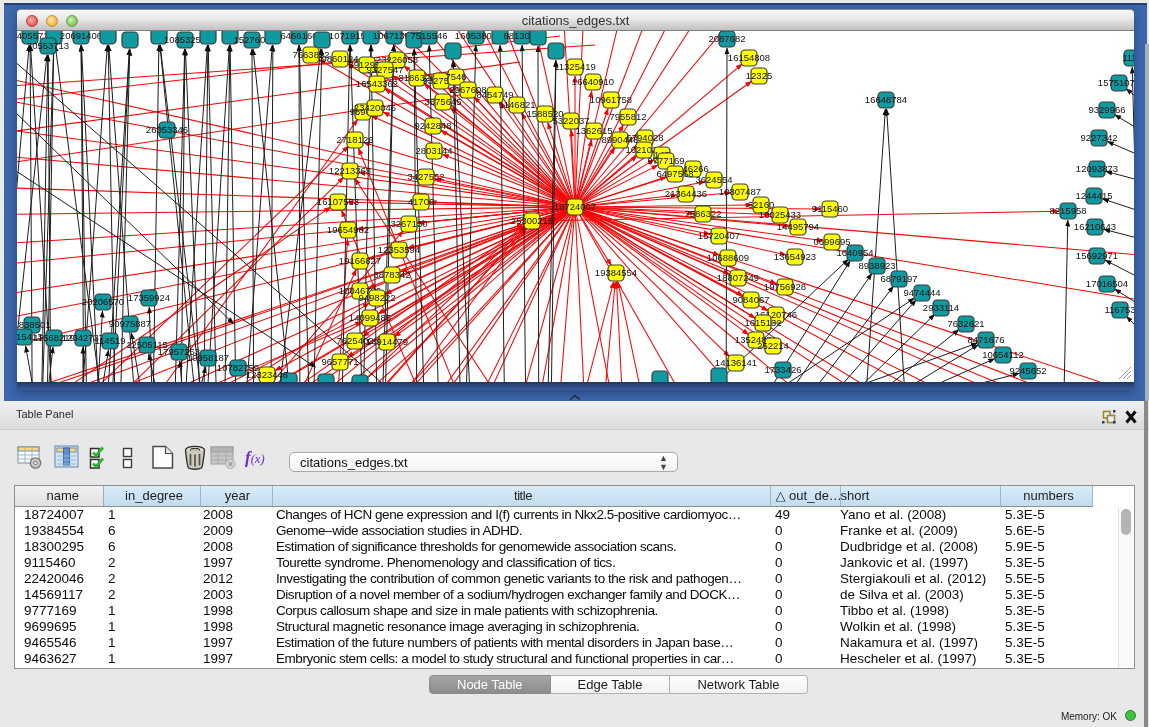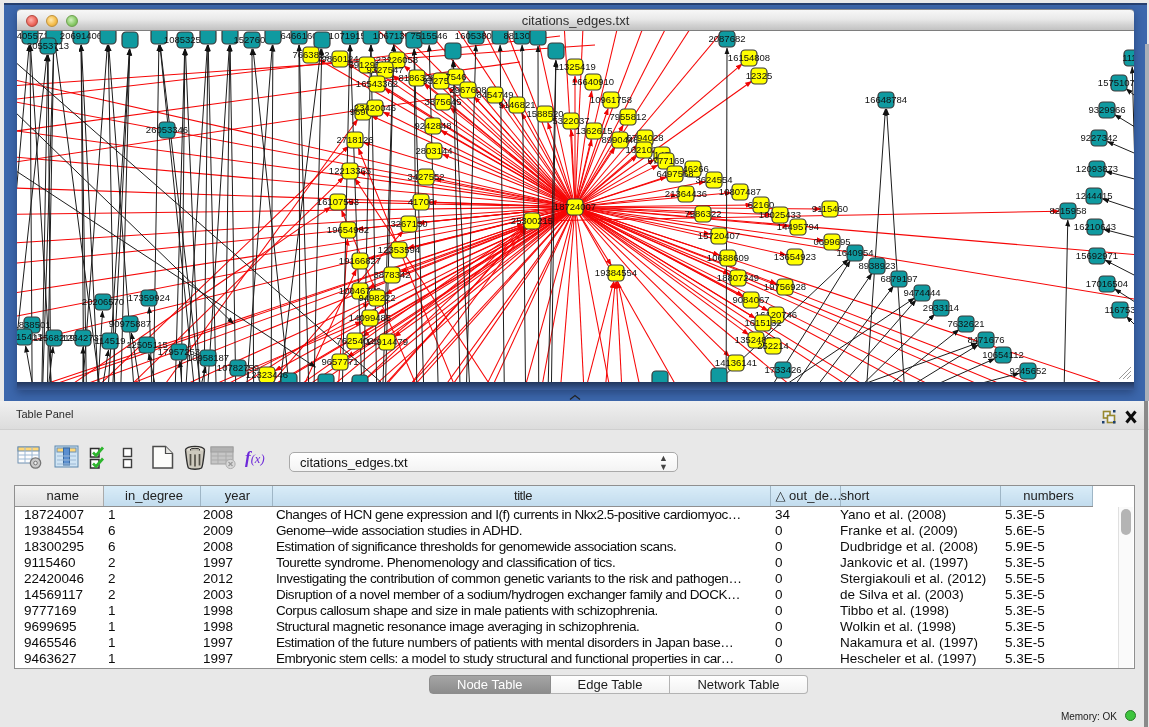--- a/index.html
+++ b/index.html
@@ -676,21 +676,21 @@
         <th class="c4">title</th>
             <th class="c5">△ out_de…</th>
             <th class="c6">short</th>
         <th class="c7">numbers</th>
       </tr>
 <tr>
             <td class="c1">18724007</td>
             <td class="c2">1</td>
             <td class="c3">2008</td>
             <td class="c4">Changes of HCN gene expression and I(f) currents in Nkx2.5-positive cardiomyoc…</td>
-            <td class="c5">34</td>
+            <td class="c5">49</td>
             <td class="c6">Yano et al. (2008)</td>
             <td class="c7">5.3E-5</td>
           </tr>
 <tr>
             <td class="c1">19384554</td>
             <td class="c2">6</td>
             <td class="c3">2009</td>
             <td class="c4">Genome–wide association studies in ADHD.</td>
             <td class="c5">0</td>
             <td class="c6">Franke et al. (2009)</td>

